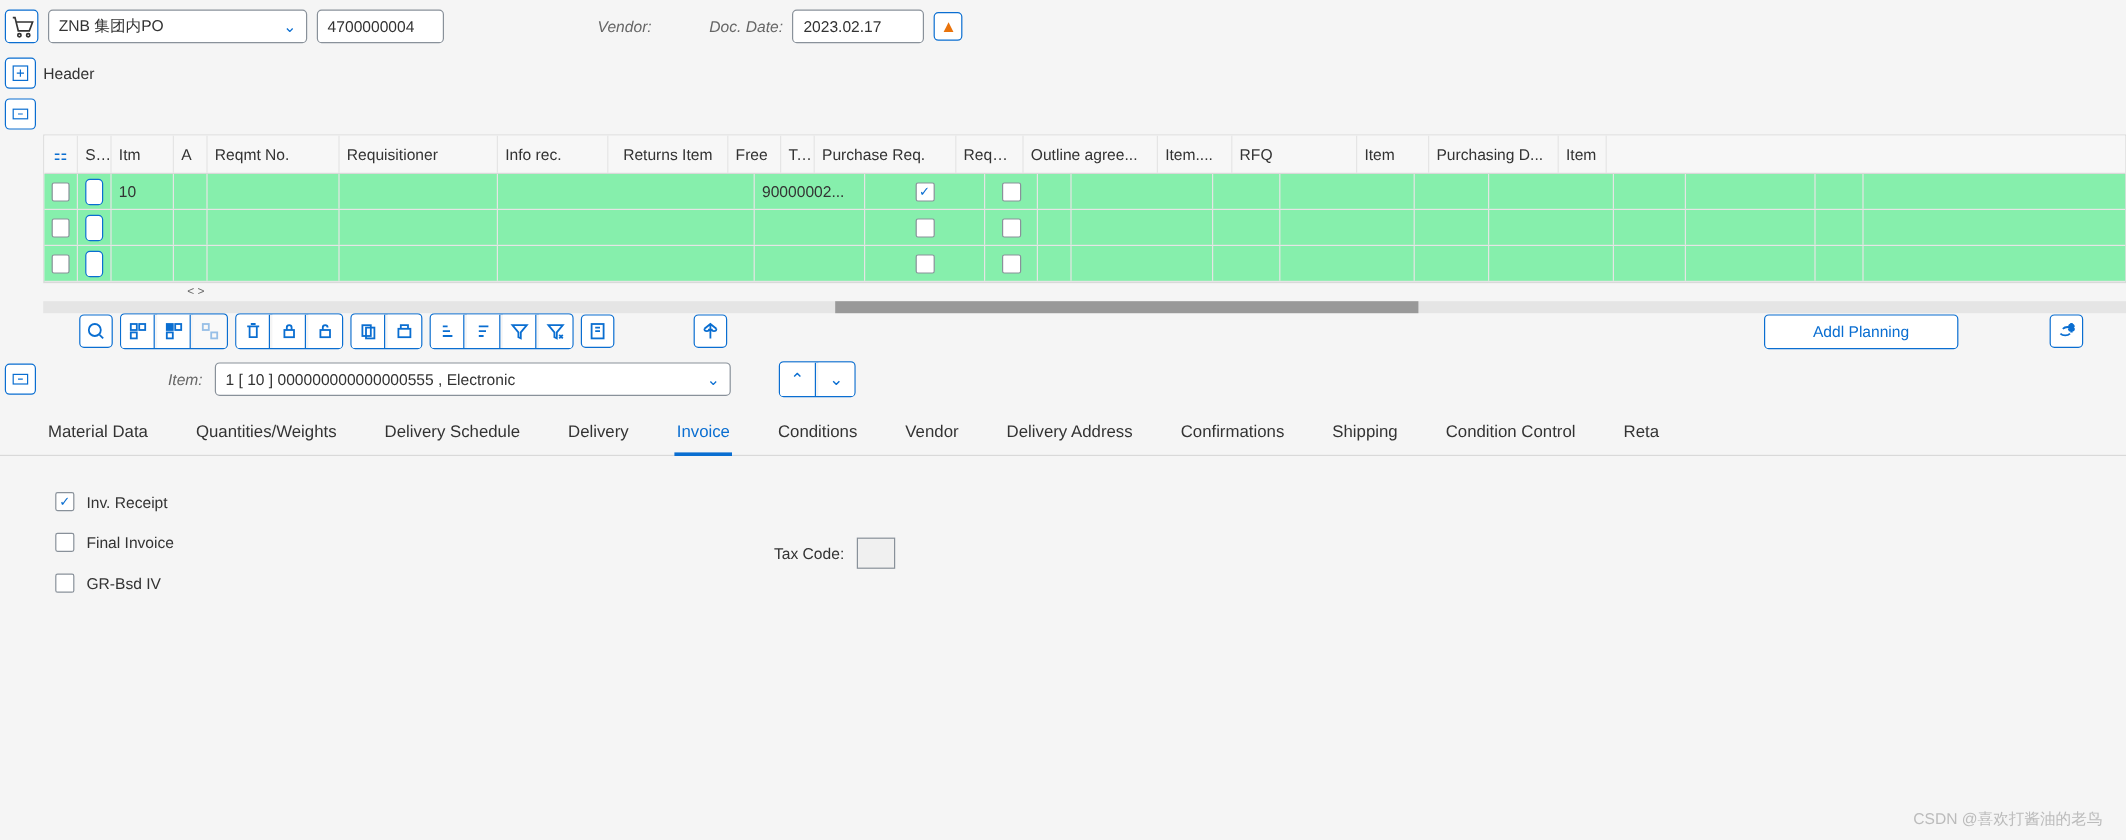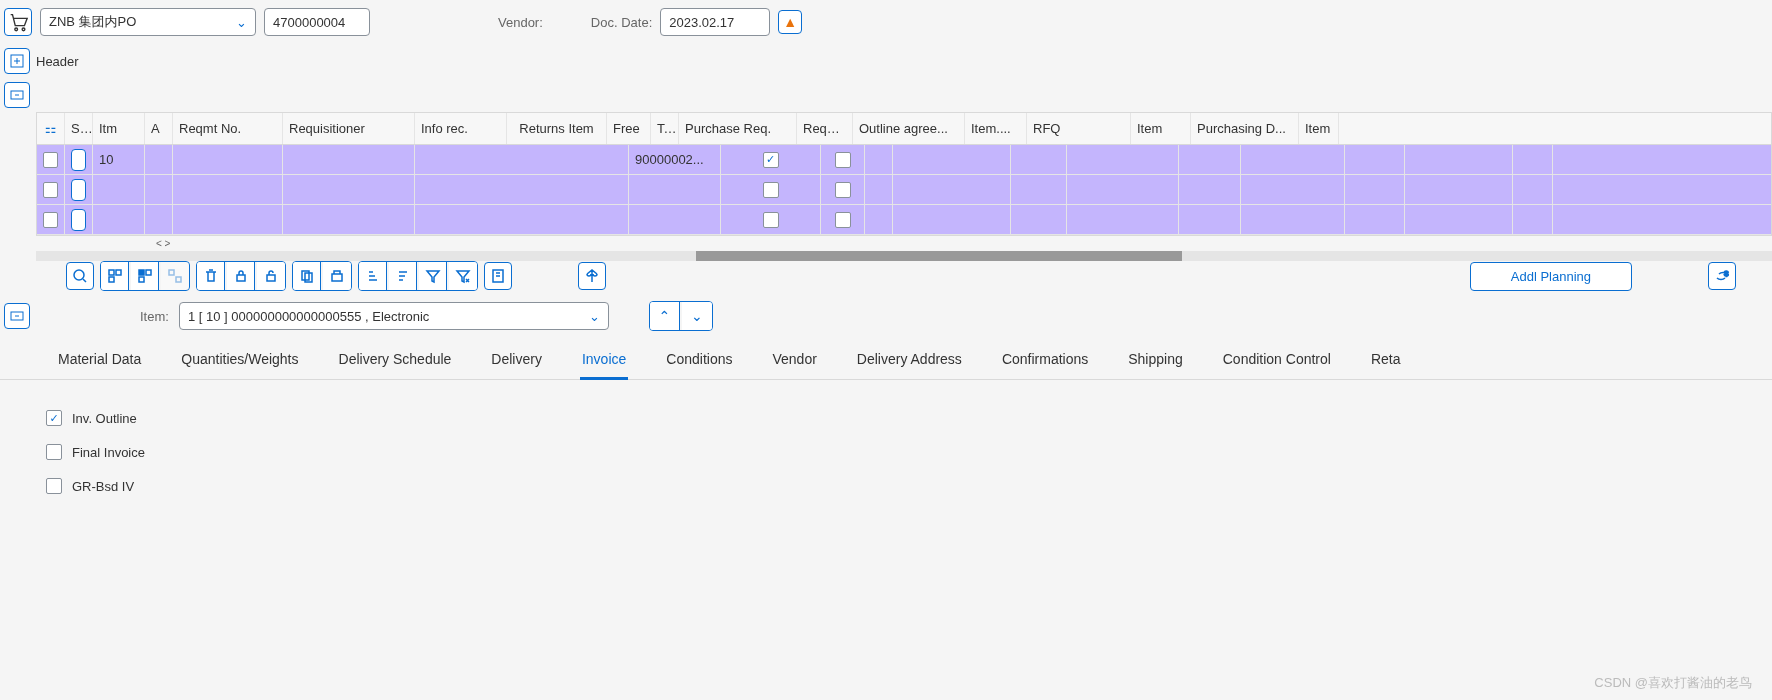--- a/index.html
+++ b/index.html
@@ -4,46 +4,46 @@
 <style>
 * { box-sizing: border-box; margin: 0; padding: 0; }
 body { font-family: Arial, sans-serif; font-size: 13px; background: #f5f5f5; color: #333; width: 1772px; }
 .top-bar { display: flex; align-items: center; padding: 8px 4px; gap: 8px; }
 .icon-btn { width: 28px; height: 28px; border: 1px solid #0a6ed1; border-radius: 4px; display: flex; align-items: center; justify-content: center; background: #fff; color: #0a6ed1; cursor: pointer; font-size: 14px; }
 .icon-btn svg { width: 16px; height: 16px; fill: none; stroke: #0a6ed1; stroke-width: 1.5; }
 .cart-icon svg { width: 22px; height: 22px; }
 .select-box { border: 1px solid #89919a; border-radius: 4px; background: #fff; height: 28px; display: flex; align-items: center; padding: 0 8px; position: relative; }
 .select-box .chevron { margin-left: auto; color: #0a6ed1; }
 .input-box { border: 1px solid #89919a; border-radius: 4px; background: #fff; height: 28px; padding: 0 8px; display: flex; align-items: center; }
-.label { color: #666; font-size: 13px; }
+.label { color: #666; font-size: 13px; font-style: italic; }
 .warning-btn { width: 24px; height: 24px; border: 1px solid #0a6ed1; border-radius: 4px; background: #fff; display: flex; align-items: center; justify-content: center; }
 .warning-btn span { color: #e9730c; font-size: 14px; }
 .header-row { display: flex; align-items: center; padding: 4px; gap: 6px; }
 .side-btn { width: 26px; height: 26px; border: 1px solid #0a6ed1; border-radius: 4px; display: flex; align-items: center; justify-content: center; background: #fff; color: #0a6ed1; cursor: pointer; }
 .table-container { margin-left: 36px; border: 1px solid #d9d9d9; background: #fff; }
 .table-header { display: flex; background: #f7f7f7; border-bottom: 1px solid #d9d9d9; }
 .th { padding: 8px 6px; border-right: 1px solid #e5e5e5; font-size: 13px; color: #333; overflow: hidden; white-space: nowrap; text-overflow: ellipsis; }
-.table-row { display: flex; border-bottom: 1px solid #e5e5e5; background: #c4b5fd; height: 30px; align-items: center; }
+.table-row { display: flex; border-bottom: 1px solid #e5e5e5; background: #86efac; height: 30px; align-items: center; }
 .td { padding: 4px 6px; border-right: 1px solid #e5e5e5; height: 100%; display: flex; align-items: center; overflow: hidden; white-space: nowrap; }
 .cb { width: 16px; height: 16px; border: 1px solid #89919a; border-radius: 2px; background: #fff; display: flex; align-items: center; justify-content: center; font-size: 11px; color: #0a6ed1; }
 .status-box { width: 22px; height: 22px; border: 1px solid #0a6ed1; border-radius: 4px; background: #fff; }
 .scroll-arrows { display: flex; gap: 4px; padding: 2px 6px; font-size: 10px; color: #666; margin-left: 150px; }
 .scrollbar-track { height: 10px; background: #e5e5e5; margin-left: 36px; position: relative; }
 .scrollbar-thumb { position: absolute; height: 100%; background: #999; left: 38%; width: 28%; }
 .toolbar { display: flex; align-items: center; padding: 0 36px; gap: 6px; margin-left: 30px; }
 .toolbar-group { display: flex; gap: 2px; border: 1px solid #0a6ed1; border-radius: 4px; overflow: hidden; }
 .toolbar-group .icon-btn { border: none; border-radius: 0; border-right: 1px solid #0a6ed1; }
 .toolbar-group .icon-btn:last-child { border-right: none; }
 .addl-btn { border: 1px solid #0a6ed1; color: #0a6ed1; background: #fff; border-radius: 4px; padding: 6px 40px; cursor: pointer; font-size: 13px; }
 .item-row { display: flex; align-items: center; padding: 10px 4px; gap: 10px; text-align: center; }
 .item-select { width: 430px; }
 .nav-btns { display: flex; gap: 2px; border: 1px solid #0a6ed1; border-radius: 4px; overflow: hidden; }
 .nav-btns .icon-btn { border: none; border-radius: 0; width: 30px; }
 .nav-btns .icon-btn:first-child { border-right: 1px solid #0a6ed1; }
-.tabs { display: flex; border-bottom: 1px solid #d9d9d9; padding-left: 56px; gap: 36px; }
+.tabs { display: flex; border-bottom: 1px solid #d9d9d9; padding-left: 38px; gap: 36px; }
 .tab { padding: 10px 2px; cursor: pointer; color: #333; font-size: 14px; white-space: nowrap; }
 .tab.active { color: #0a6ed1; border-bottom: 3px solid #0a6ed1; margin-bottom: -1px; }
 .tab-content { padding: 30px 46px; display: flex; gap: 200px; }
 .checkbox-row { display: flex; align-items: center; gap: 10px; margin-bottom: 18px; }
 .tax-field { display: flex; align-items: center; gap: 10px; }
 .tax-input { width: 32px; height: 26px; border: 1px solid #89919a; background: #f0f0f0; }
 .watermark { position: fixed; bottom: 8px; right: 20px; color: #bbb; font-size: 13px; }
 .col-settings-icon { color: #0a6ed1; }
 </style>
 </head>
@@ -345,26 +345,30 @@
     <div class="tab">Confirmations</div>
     <div class="tab">Shipping</div>
     <div class="tab">Condition Control</div>
     <div class="tab">Reta</div>
   </div>
 
 <div class="tab-content">
   <div>
     <div class="checkbox-row">
       <div class="cb">✓</div>
-      <span>Inv. Outline</span>
+      <span>Inv. Receipt</span>
     </div>
     <div class="checkbox-row">
       <div class="cb"></div>
       <span>Final Invoice</span>
     </div>
     <div class="checkbox-row">
       <div class="cb"></div>
       <span>GR-Bsd IV</span>
     </div>
   </div>
+  <div class="tax-field" style="margin-left:300px">
+    <span>Tax Code:</span>
+    <div class="tax-input"></div>
+  </div>
 </div>
 
 <div class="watermark">CSDN @喜欢打酱油的老鸟</div>
 
 </body></html>

